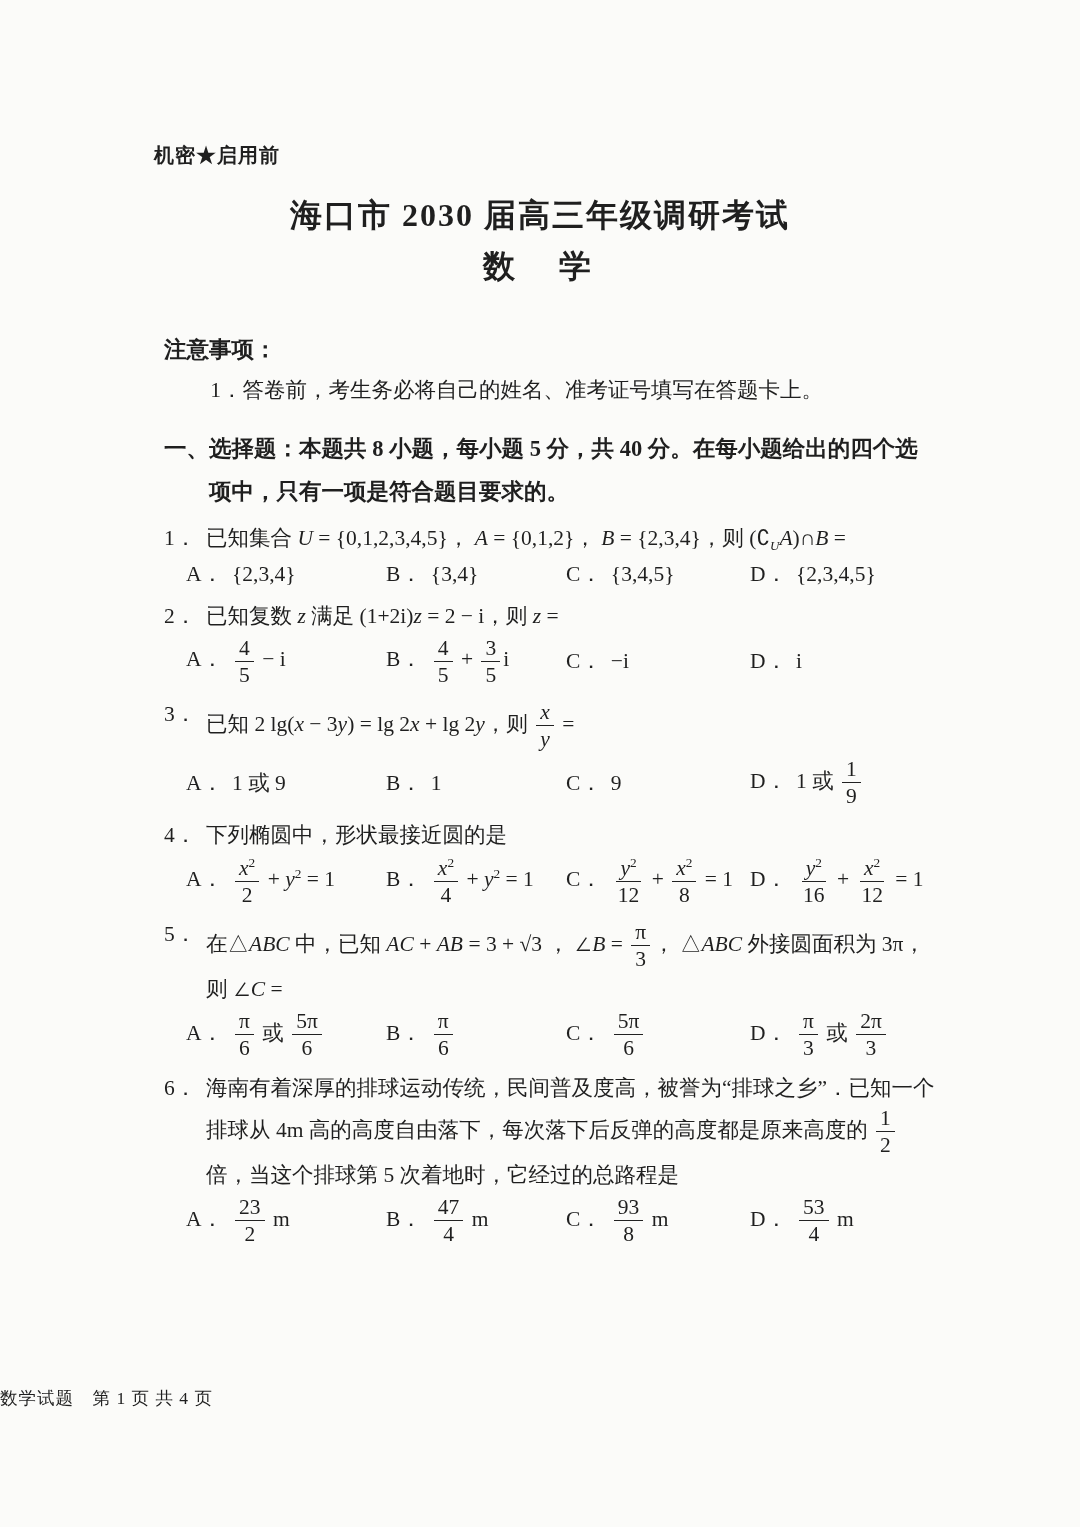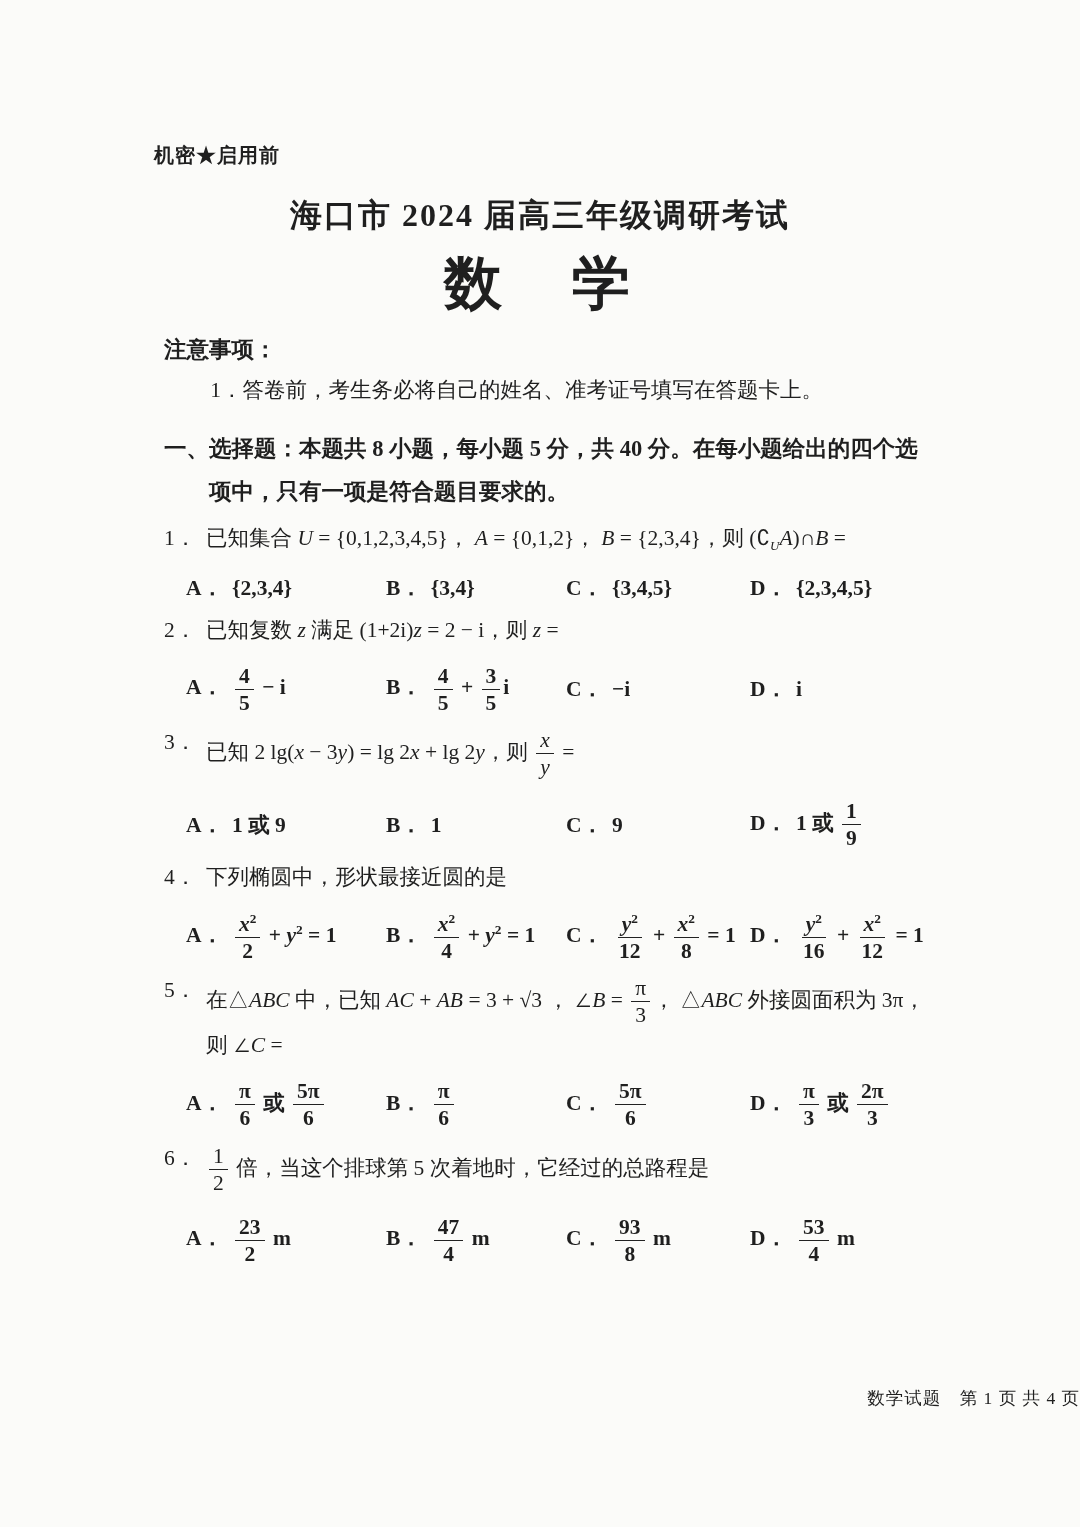--- a/index.html
+++ b/index.html
@@ -4,61 +4,61 @@
 <style>
   html,body{margin:0;padding:0;}
   body{width:1080px;height:1527px;background:#f2f2ef;font-family:"Liberation Serif",serif;}
   .page{position:relative;width:1080px;height:1527px;background:#fbfbf9;color:#1f1f1f;overflow:hidden;}
 
   .confidential{position:absolute;left:154px;top:142px;font-family:"Liberation Sans",sans-serif;
     font-weight:700;font-size:20px;letter-spacing:1px;}
   .title{position:absolute;left:0;top:194px;width:100%;text-align:center;
     font-weight:700;font-size:32px;letter-spacing:2px;}
   .subject{position:absolute;left:0;top:245px;width:100%;text-align:center;
-    font-weight:700;font-size:58px;letter-spacing:6px;}
+    font-weight:700;font-size:32px;letter-spacing:6px;}
 
   .content{position:absolute;left:164px;top:333px;width:772px;font-size:21.5px;line-height:1.5;}
 
   .notice-heading{font-family:"Liberation Sans",sans-serif;font-weight:700;font-size:22.5px;}
   .note{margin:0;line-height:42px;text-indent:2.15em;}
   .note:first-of-type{margin-top:2px;}
 
   .section-row{display:flex;margin-top:16px;font-family:"Liberation Sans",sans-serif;
     font-weight:700;font-size:22.5px;line-height:43px;}
   .section-label{flex:none;}
   .section-text{flex:1;font-family:Liberation Serif, serif;}
 
   .question{margin-top:9px;}
   .q-line{display:flex;}
   .q-num{flex:none;width:42px;}
   .q-stem{flex:1;}
 
   .options{display:grid;grid-template-columns:200px 180px 184px auto;margin-left:22px;
-    margin-top:16px;align-items:center;font-weight:bold;}
+    margin-top:2px;align-items:center;}
   .option{white-space:nowrap;}
   .opt-label{margin-right:9px;}
 
   .frac{display:inline-flex;flex-direction:column;align-items:center;vertical-align:middle;
     margin:2px 3px;line-height:1.12;text-align:center;}
   .frac .num{display:block;padding:0 4px 1px;border-bottom:1.6px solid #222;}
   .frac .den{display:block;padding:1px 4px 0;}
 
   .it{font-style:italic;}
   sup{font-size:0.62em;}
   sub{font-size:0.6em;font-style:italic;}
 
-  .footer{position:absolute;left:0;top:1386px;width:100%;text-align:right;font-size:17.5px;
+  .footer{position:absolute;left:0;top:1386px;width:100%;text-align:left;font-size:17.5px;
     letter-spacing:1px;}
 </style>
 </head>
 <body>
 
 <div class="page">
   <div class="confidential">机密★启用前</div>
-  <div class="title">海口市 2024 届高三年级调研考试</div>
+  <div class="title">海口市 2030 届高三年级调研考试</div>
   <div class="subject">数　学</div>
 
   <div class="content">
 
     <div class="notice-heading">注意事项：</div>
     <p class="note">1．答卷前，考生务必将自己的姓名、准考证号填写在答题卡上。</p>
 
     <div class="section-row">
       <span class="section-label">一、</span>
       <span class="section-text">选择题：本题共 8 小题，每小题 5 分，共 40 分。在每小题给出的四个选项中，只有一项是符合题目要求的。</span>
@@ -179,21 +179,21 @@
               </span><span> 或 </span><span class="frac">
                 <span class="num"><span>2π</span></span>
                 <span class="den"><span>3</span></span>
               </span></span></span>
       </div>
     </div>
 
     <div class="question">
       <div class="q-line">
         <span class="q-num">6．</span>
-        <span class="q-stem"><span class="frac">
+        <span class="q-stem"><span>海南有着深厚的排球运动传统，民间普及度高，被誉为“排球之乡”．已知一个排球从 4m 高的高度自由落下，每次落下后反弹的高度都是原来高度的 </span><span class="frac">
               <span class="num"><span>1</span></span>
               <span class="den"><span>2</span></span>
             </span><span> 倍，当这个排球第 5 次着地时，它经过的总路程是</span></span>
       </div>
       <div class="options">
         <span class="option"><span class="opt-label">A．</span><span class="opt-body"><span class="frac">
                 <span class="num"><span>23</span></span>
                 <span class="den"><span>2</span></span>
               </span><span> m</span></span></span>
         <span class="option"><span class="opt-label">B．</span><span class="opt-body"><span class="frac">

